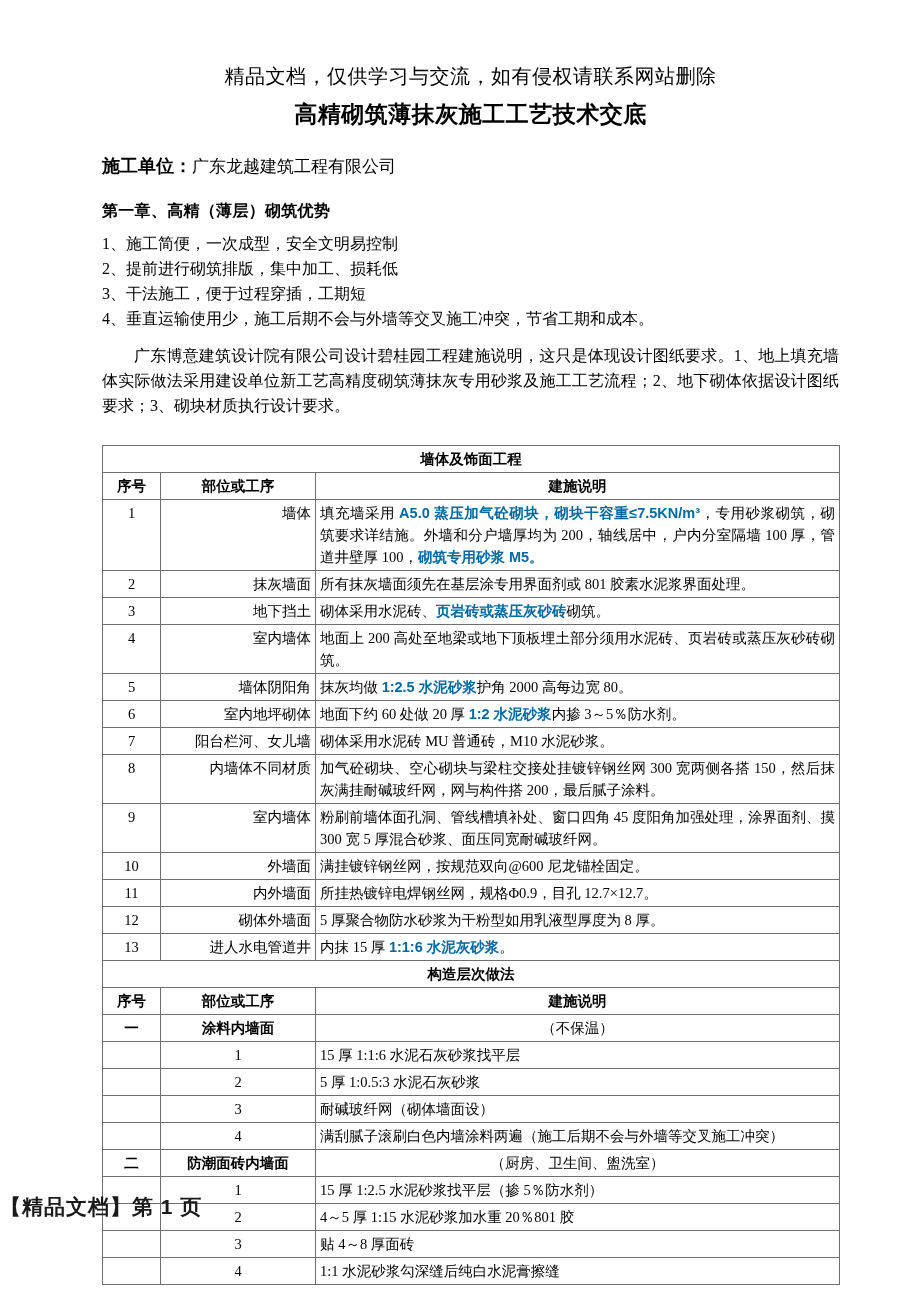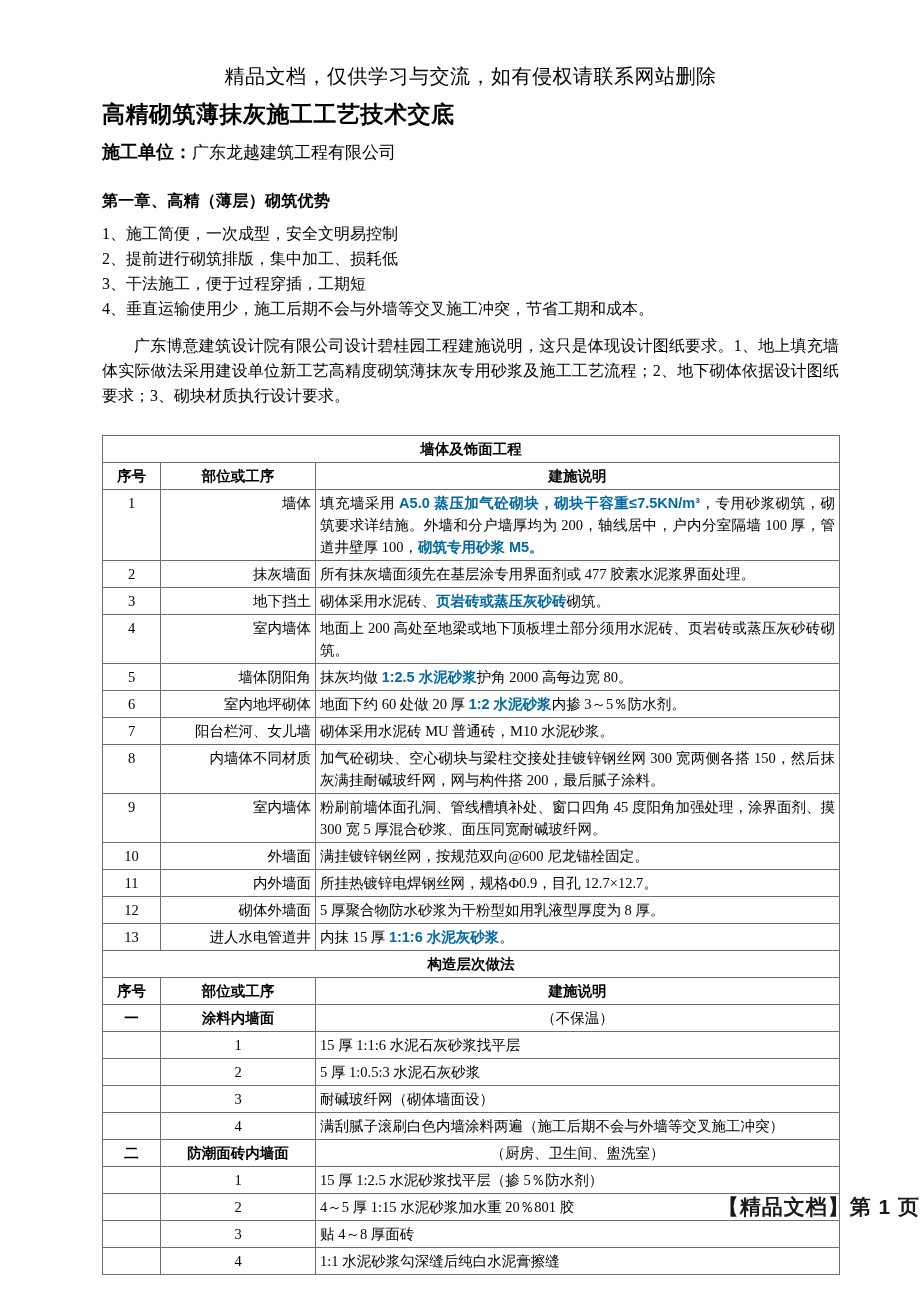--- a/index.html
+++ b/index.html
@@ -32,32 +32,32 @@
   
   .doc-banner {
     text-align: center;
     font-size: 20px;
     line-height: 28px;
     letter-spacing: 0.5px;
     margin-top: 62px;
     font-family: "Liberation Serif", "DejaVu Serif", serif;
   }
   .doc-title {
-    text-align: left;
+    text-align: center;
     font-size: 23px;
     line-height: 32px;
     font-weight: bold;
     margin-top: 8px;
     font-family: "Liberation Sans", "DejaVu Sans", sans-serif;
     letter-spacing: 0.5px;
   }
   .unit-line {
-    margin-top: 8px;
+    margin-top: 26px;
     font-size: 18px;
-    line-height: 28px;
+    line-height: 21px;
   }
   .unit-label {
     font-weight: bold;
     font-family: "Liberation Sans", "DejaVu Sans", sans-serif;
     font-size: 18px;
   }
   .unit-value {
     font-family: "Liberation Serif", "DejaVu Serif", serif;
     font-size: 17px;
   }
@@ -134,21 +134,21 @@
     font-family: "Liberation Sans", "DejaVu Sans", sans-serif;
   }
   .desc { text-align: justify; }
 
   
   .watermark {
     position: absolute;
     left: 0;
     top: 1193px;
     width: 920px;
-    text-align: right;
+    text-align: left;
     font-size: 21px;
     font-weight: bold;
     font-family: "Liberation Sans", "DejaVu Sans", sans-serif;
     color: #1a1a1a;
     pointer-events: none;
     letter-spacing: 1px;
   }
 </style>
 </head>
 <body>
@@ -193,21 +193,21 @@
           </tbody>
           <tbody id="rows1-host">
             <tr>
               <td class="c-center">1</td>
               <td class="c-left">墙体</td>
               <td class="desc"><span>填充墙采用 </span><span class="red">A5.0 蒸压加气砼砌块，砌块干容重≤7.5KN/m³</span><span>，专用砂浆砌筑，砌筑要求详结施。外墙和分户墙厚均为 200，轴线居中，户内分室隔墙 100 厚，管道井壁厚 100，</span><span class="red">砌筑专用砂浆 M5。</span></td>
             </tr>
             <tr>
               <td class="c-center">2</td>
               <td class="c-left">抹灰墙面</td>
-              <td class="desc"><span>所有抹灰墙面须先在基层涂专用界面剂或 477 胶素水泥浆界面处理。</span></td>
+              <td class="desc"><span>所有抹灰墙面须先在基层涂专用界面剂或 801 胶素水泥浆界面处理。</span></td>
             </tr>
             <tr>
               <td class="c-center">3</td>
               <td class="c-left">地下挡土</td>
               <td class="desc"><span>砌体采用水泥砖、</span><span class="red">页岩砖或蒸压灰砂砖</span><span>砌筑。</span></td>
             </tr>
             <tr>
               <td class="c-center">4</td>
               <td class="c-left">室内墙体</td>
               <td class="desc"><span>地面上 200 高处至地梁或地下顶板埋土部分须用水泥砖、页岩砖或蒸压灰砂砖砌筑。</span></td>

